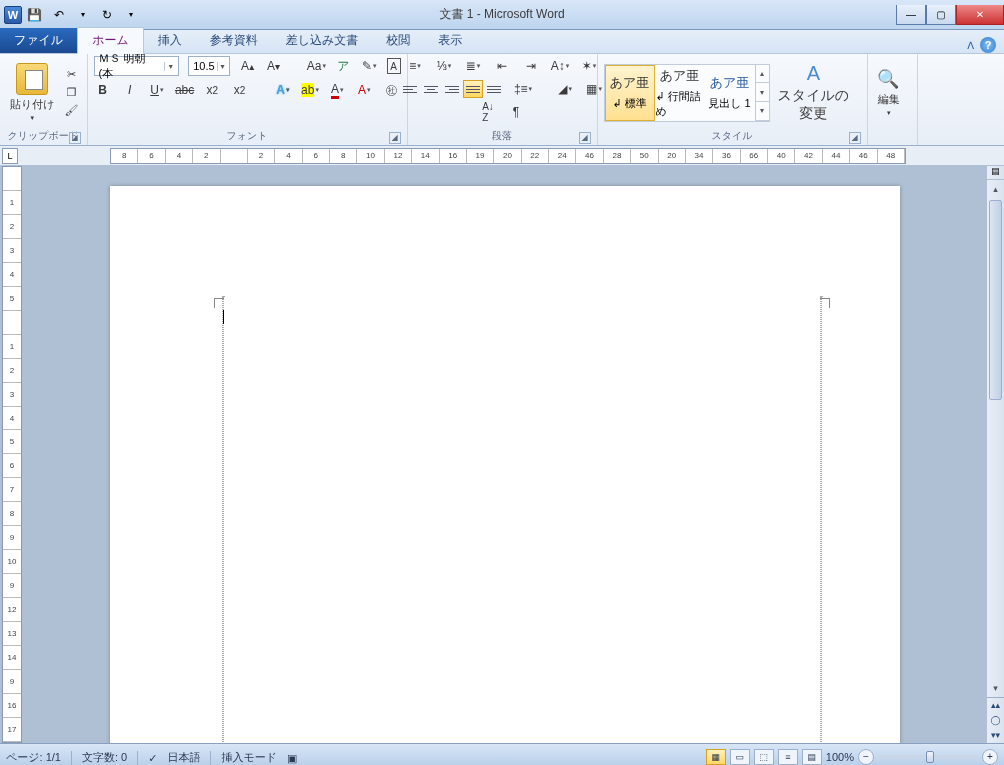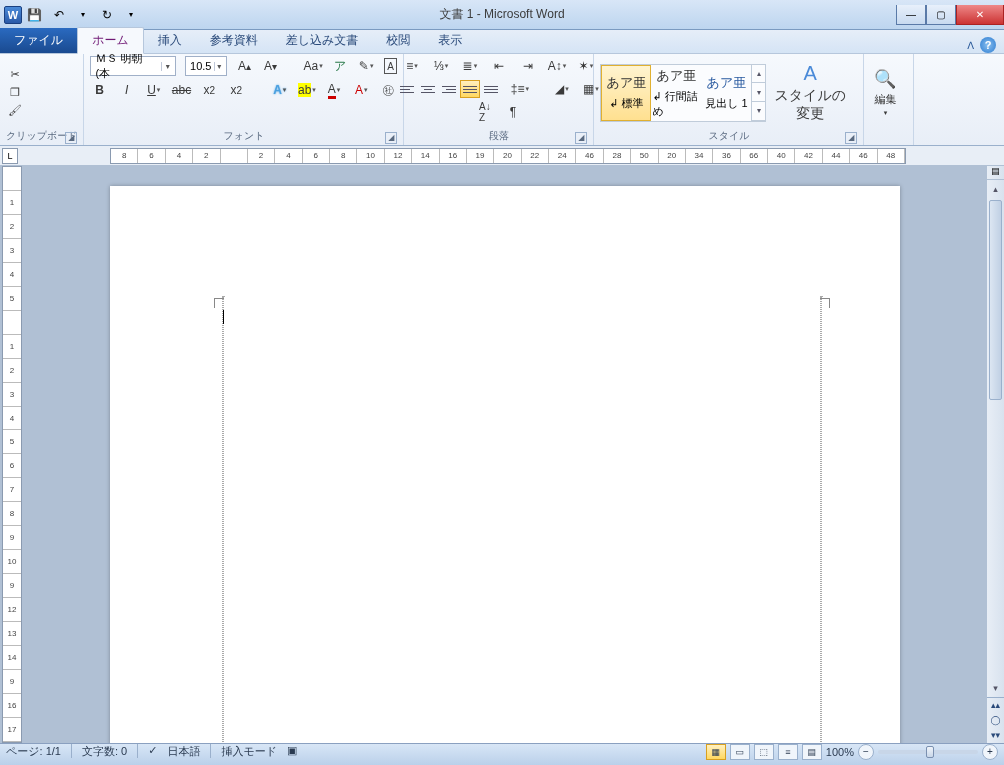--- a/index.html
+++ b/index.html
@@ -78,21 +78,21 @@
 .cursor-caret { position: absolute; left: 113px; top: 124px; width: 1px; height: 14px; background: #000; }
 .vscroll { width: 18px; background: linear-gradient(90deg,#e8eef6,#d8e2ee); border-left: 1px solid #b0c0d4; display: flex; flex-direction: column; }
 .vscroll .arr { height: 18px; text-align: center; font-size: 9px; line-height: 18px; color: #556; }
 .vscroll .thumb { margin: 2px; background: linear-gradient(90deg,#dce6f2,#c0d0e4); border: 1px solid #9ab0cc; border-radius: 2px; height: 200px; }
 .vscroll .track { flex: 1; }
 .vscroll .nav-sep { height: 1px; background: #9ab0cc; }
 .vscroll .nav-btn { height: 15px; text-align: center; font-size: 9px; line-height: 15px; color: #2a4a7a; }
 .ruler-toggle { height: 14px; text-align: center; font-size: 9px; border-bottom: 1px solid #b0c0d4; }
 
 
-.status { height: 22px; background: linear-gradient(#d8e6f6,#bad0ea); border-top: 1px solid #8aa0c0; display: flex; align-items: flex-start; font-size: 11px; color: #2a3a50; padding: 0 6px; gap: 10px; }
+.status { height: 22px; background: linear-gradient(#d8e6f6,#bad0ea); border-top: 1px solid #8aa0c0; display: flex; align-items: flex-end; font-size: 11px; color: #2a3a50; padding: 0 6px; gap: 10px; }
 .status .sep { width: 1px; height: 14px; background: #9ab0cc; }
 .status .right { margin-left: auto; display: flex; align-items: center; gap: 4px; }
 .view-btn { width: 20px; height: 16px; border: 1px solid #9ab0cc; background: #f0f5fb; font-size: 9px; display: flex; align-items: center; justify-content: center; }
 .view-btn.on { background: linear-gradient(#fff0c0,#ffd860); border-color: #d8a020; }
 .zoom-slider { width: 100px; height: 4px; background: #c8d6e8; position: relative; border-radius: 2px; }
 .zoom-slider::before { content: ""; position: absolute; left: 50%; top: -4px; width: 1px; height: 12px; background: #7a90b0; }
 .zoom-thumb { position: absolute; left: 48px; top: -4px; width: 8px; height: 12px; background: linear-gradient(#f0f5fb,#c8d6e8); border: 1px solid #7a90b0; border-radius: 2px; }
 .zoom-btn { width: 16px; height: 16px; border: 1px solid #9ab0cc; border-radius: 8px; background: #f0f5fb; text-align: center; font-size: 10px; line-height: 14px; }
 </style>
 </head>
@@ -126,20 +126,25 @@
   <div class="tabs-right">
     <div class="help-chev">ᐱ</div>
     <div class="help-icon">?</div>
   </div>
 </div>
 
 <div class="ribbon">
 
   <div class="rgroup">
     <div class="rgroup-body">
+      <div class="big-btn">
+        <div class="paste-ico"></div>
+        <span>貼り付け</span>
+        <span style="font-size:7px">▾</span>
+      </div>
       <div class="small-col">
         <div class="small-btn">✂</div>
         <div class="small-btn">❐</div>
         <div class="small-btn">🖌</div>
       </div>
     </div>
     <div class="rgroup-label"><span>クリップボード</span><div class="dlaunch">◢</div></div>
   </div>
 
   <div class="rgroup" style="width:320px">

